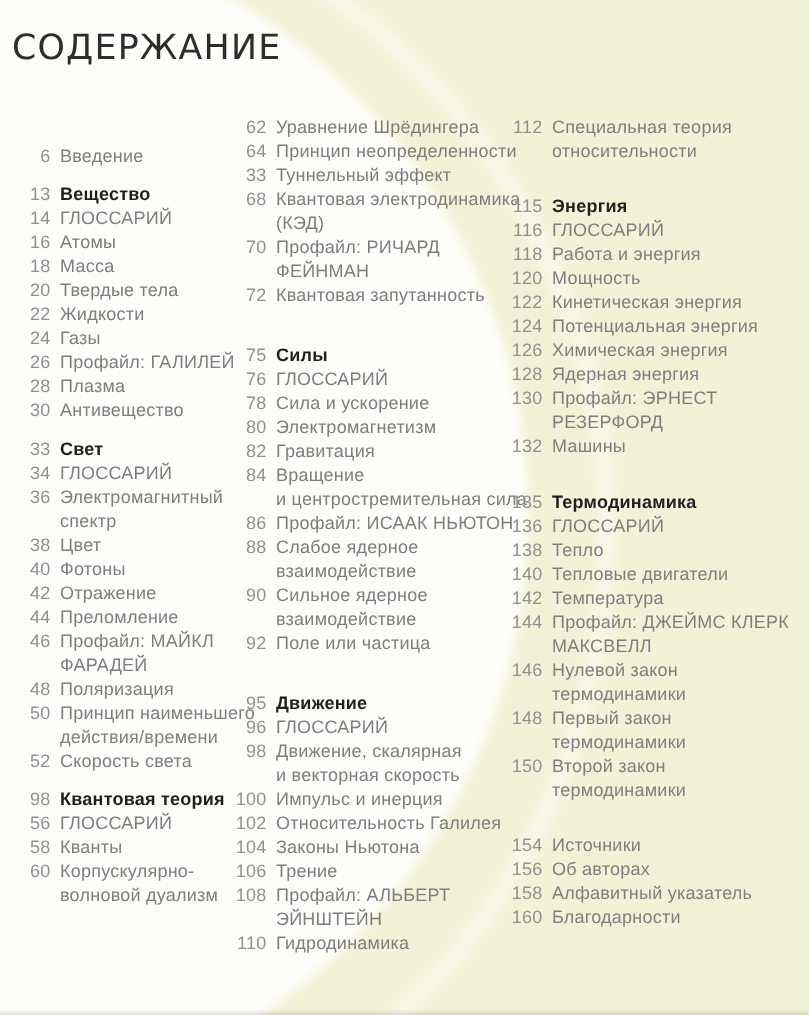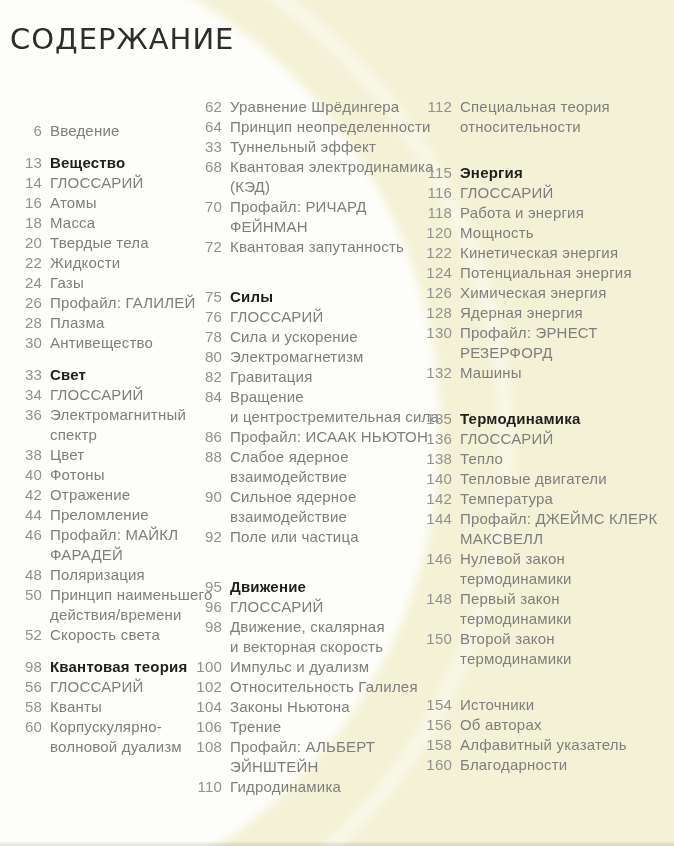--- a/index.html
+++ b/index.html
@@ -259,21 +259,21 @@
         <span class="num">96</span>
         <span class="label">ГЛОССАРИЙ</span>
       </div>
       <div class="entry">
         <span class="num">98</span>
         <span class="label">Движение, скалярная
 и векторная скорость</span>
       </div>
       <div class="entry">
         <span class="num">100</span>
-        <span class="label">Импульс и дуализм</span>
+        <span class="label">Импульс и инерция</span>
       </div>
       <div class="entry">
         <span class="num">102</span>
         <span class="label">Относительность Галилея</span>
       </div>
       <div class="entry">
         <span class="num">104</span>
         <span class="label">Законы Ньютона</span>
       </div>
       <div class="entry">

